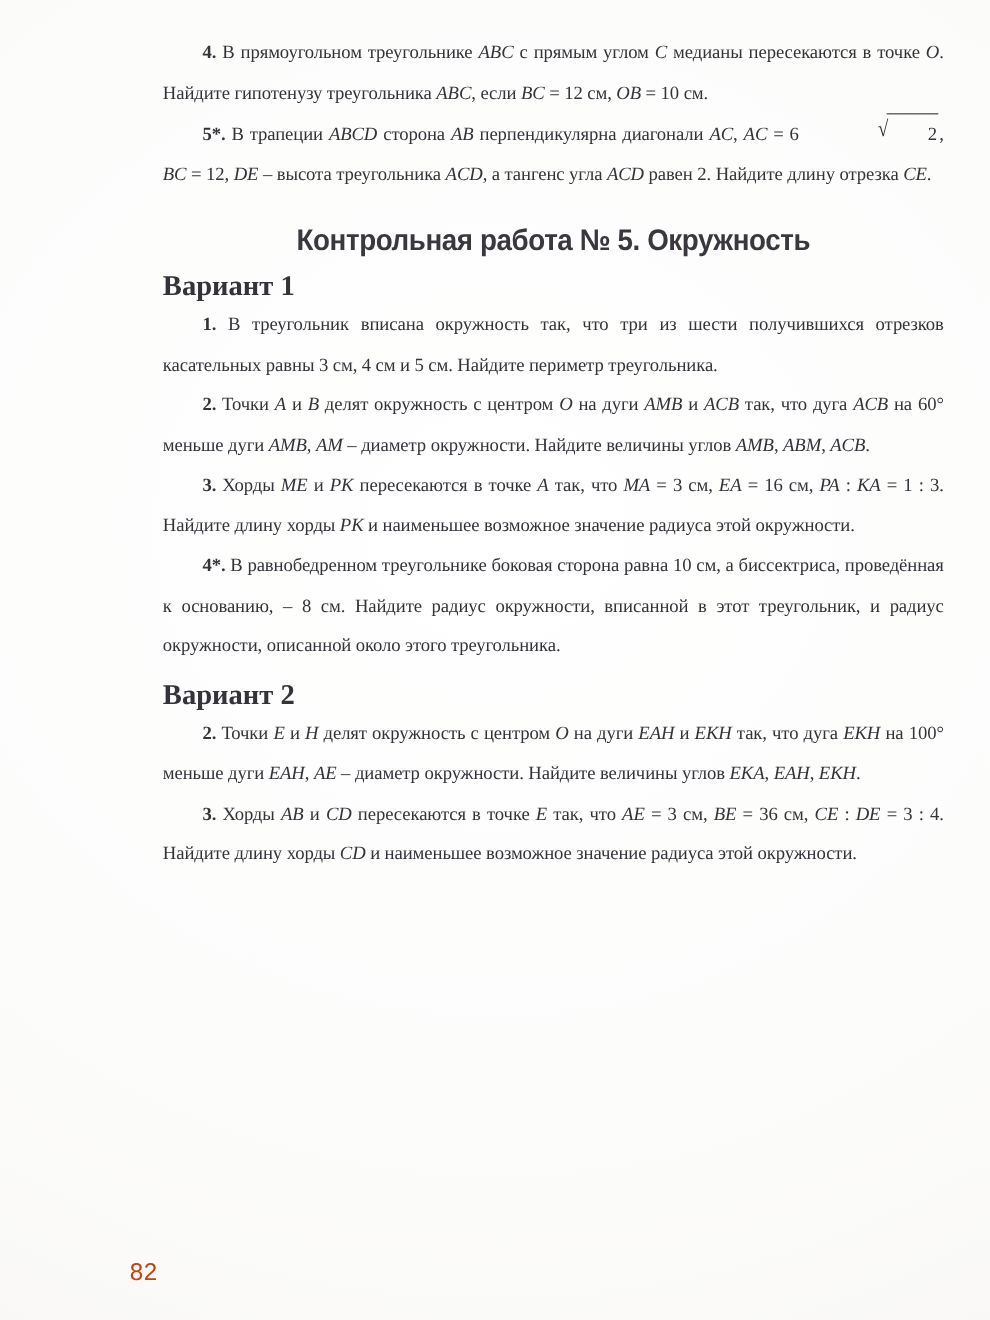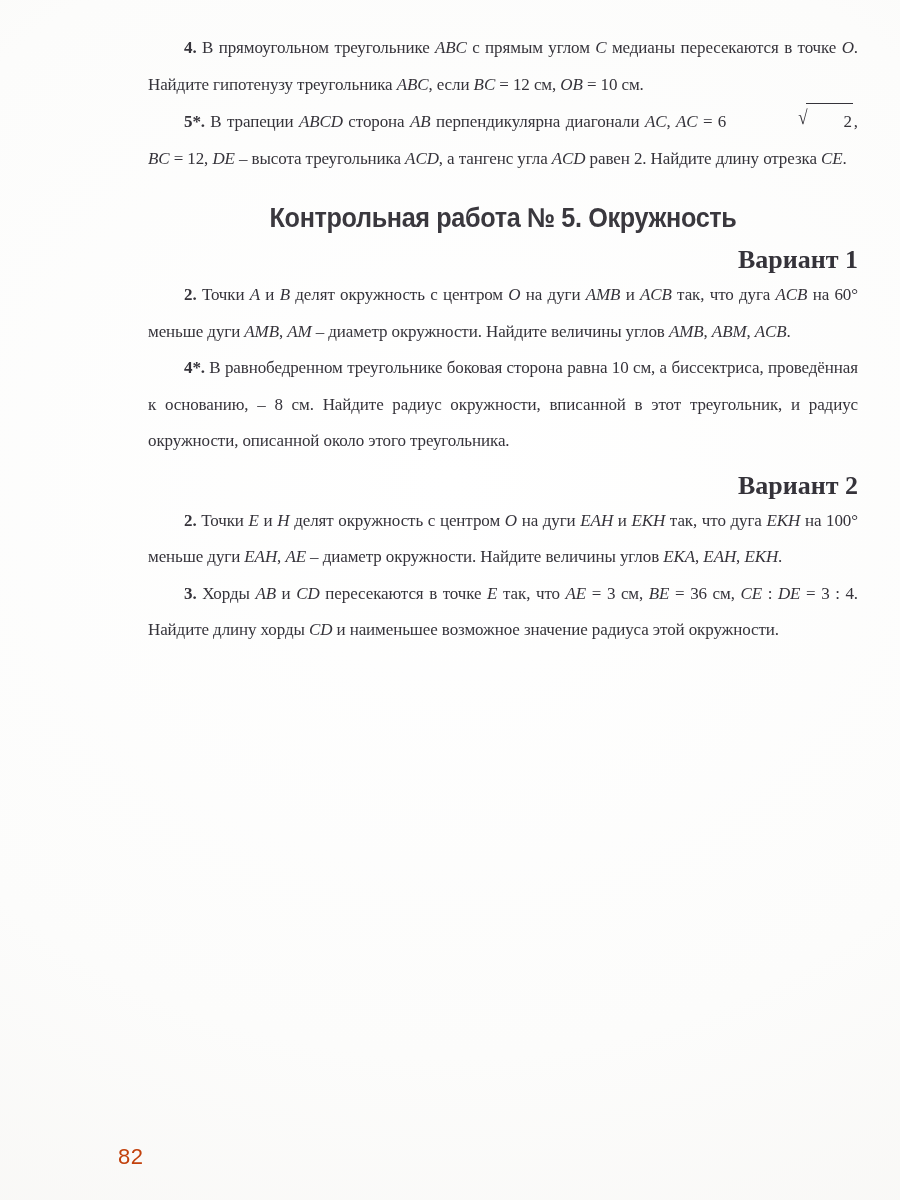--- a/index.html
+++ b/index.html
@@ -58,21 +58,21 @@
     font-size: 27px;
     letter-spacing: -0.4px;
     color: #3a383e;
     margin: 26px 0 0 0;
     transform: scaleX(0.935);
     transform-origin: center;
     white-space: nowrap;
   }
 
   .heading-variant {
-    text-align: right;
+    text-align: left;
     font-family: "Liberation Serif", serif;
     font-weight: bold;
     font-size: 26px;
     color: #35333a;
     margin: 11px 0 2px 0;
   }
 
   .sp-before-2 { }
 
   .sqrt {
@@ -120,26 +120,34 @@
 
   <p class="para">
     <span class="num">5*.</span>
     <span>В трапеции <i>ABCD</i> сторона <i>AB</i> перпендикулярна диагонали <i>AC</i>, <i>AC</i> = 6<span class="sqrt"><span class="radical">√</span><span class="radicand">2</span></span>, <i>BC</i> = 12, <i>DE</i> – высота треугольника <i>ACD</i>, а тангенс угла <i>ACD</i> равен 2. Найдите длину отрезка <i>CE</i>.</span>
   </p>
 
   <h2 class="heading-main">Контрольная работа № 5. Окружность</h2>
 
   <h3 class="heading-variant">Вариант 1</h3>
 
+  <p class="para">
+    <span class="num">1.</span>
+    <span>В треугольник вписана окружность так, что три из шести получившихся отрезков касательных равны 3 см, 4 см и 5 см. Найдите периметр треугольника.</span>
+  </p>
 
   <p class="para">
     <span class="num">2.</span>
     <span>Точки <i>A</i> и <i>B</i> делят окружность с центром <i>O</i> на дуги <i>AMB</i> и <i>ACB</i> так, что дуга <i>ACB</i> на 60° меньше дуги <i>AMB</i>, <i>AM</i> – диаметр окружности. Найдите величины углов <i>AMB</i>, <i>ABM</i>, <i>ACB</i>.</span>
   </p>
 
+  <p class="para">
+    <span class="num">3.</span>
+    <span>Хорды <i>ME</i> и <i>PK</i> пересекаются в точке <i>A</i> так, что <i>MA</i> = 3 см, <i>EA</i> = 16 см, <i>PA</i> : <i>KA</i> = 1 : 3. Найдите длину хорды <i>PK</i> и наименьшее возможное значение радиуса этой окружности.</span>
+  </p>
 
   <p class="para">
     <span class="num">4*.</span>
     <span>В равнобедренном треугольнике боковая сторона равна 10 см, а биссектриса, проведённая к основанию, – 8 см. Найдите радиус окружности, вписанной в этот треугольник, и радиус окружности, описанной около этого треугольника.</span>
   </p>
 
   <h3 class="heading-variant sp-before-2">Вариант 2</h3>
 
 
   <p class="para">

